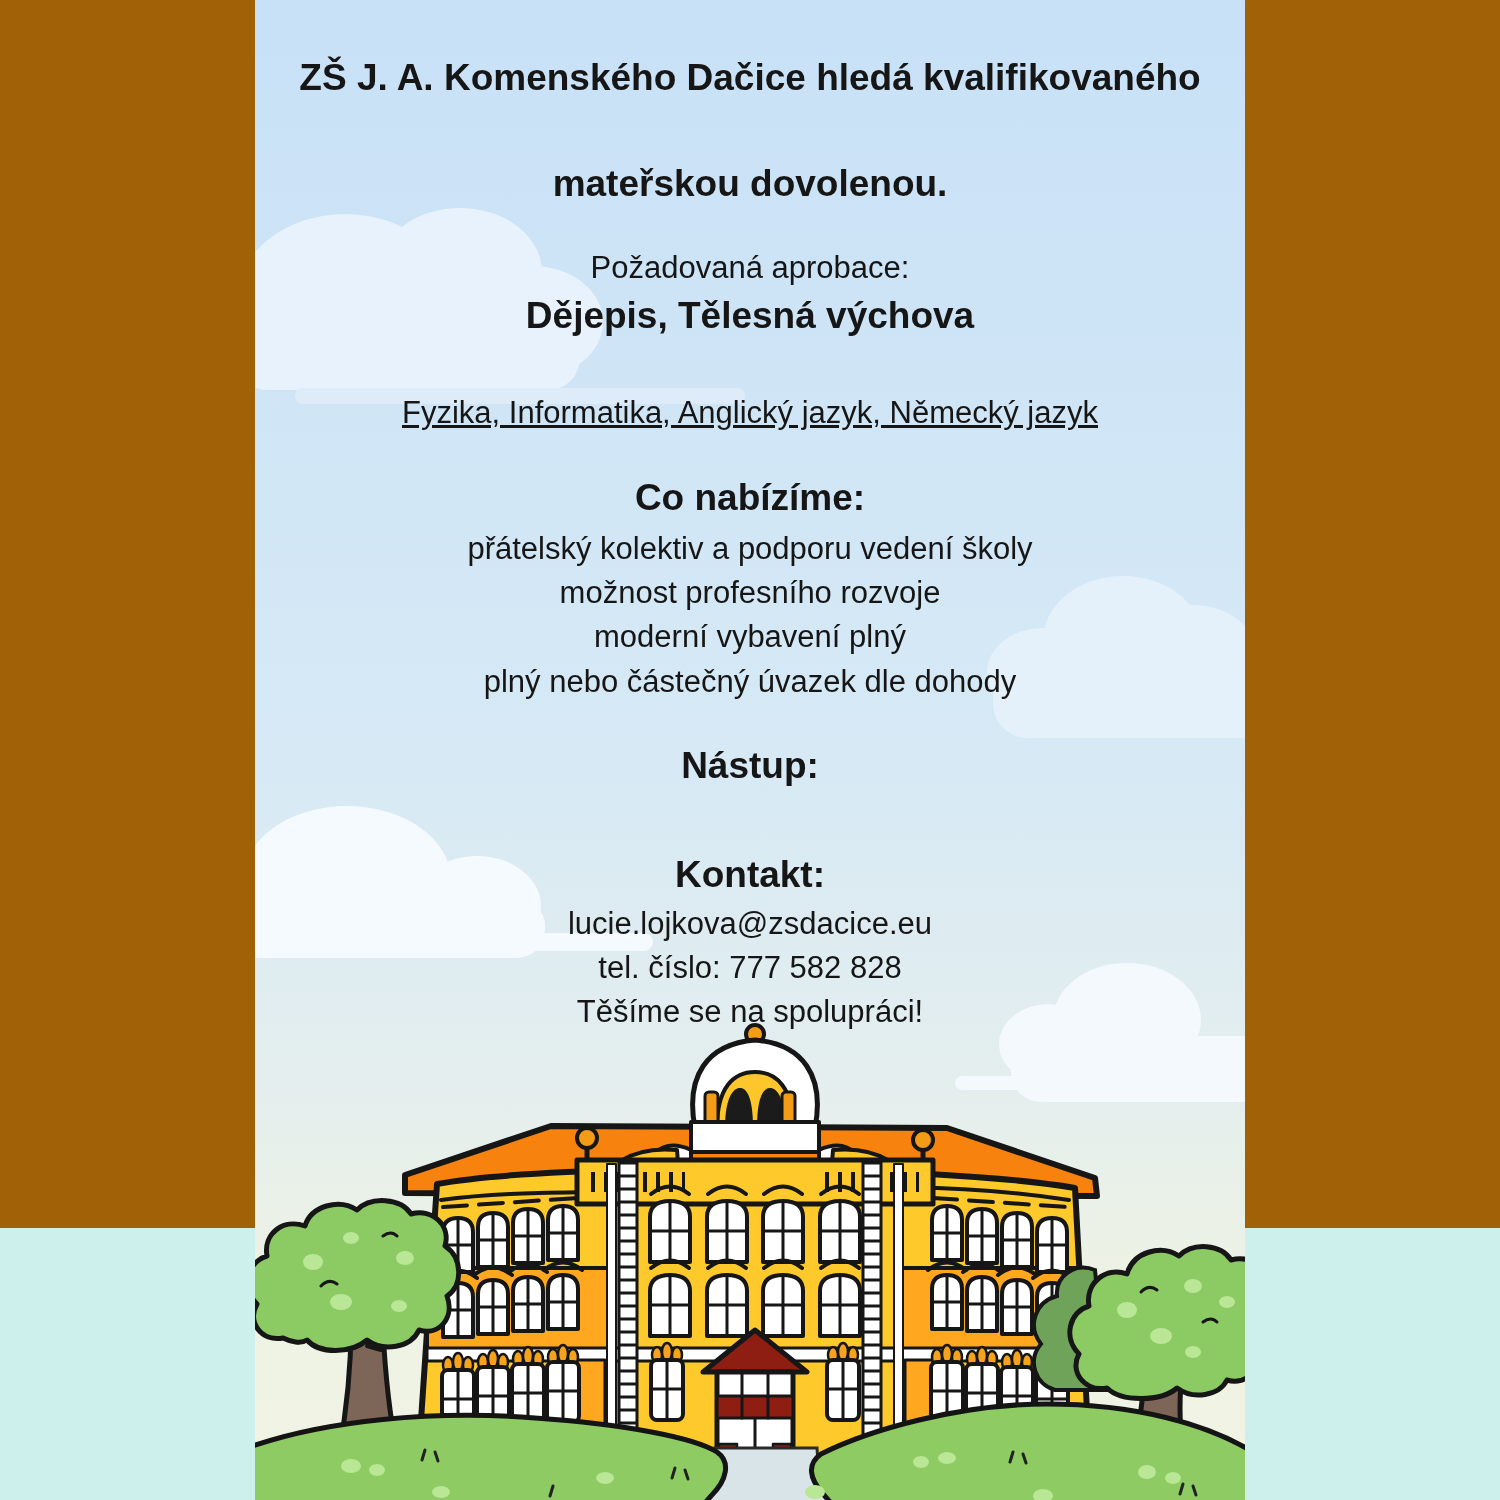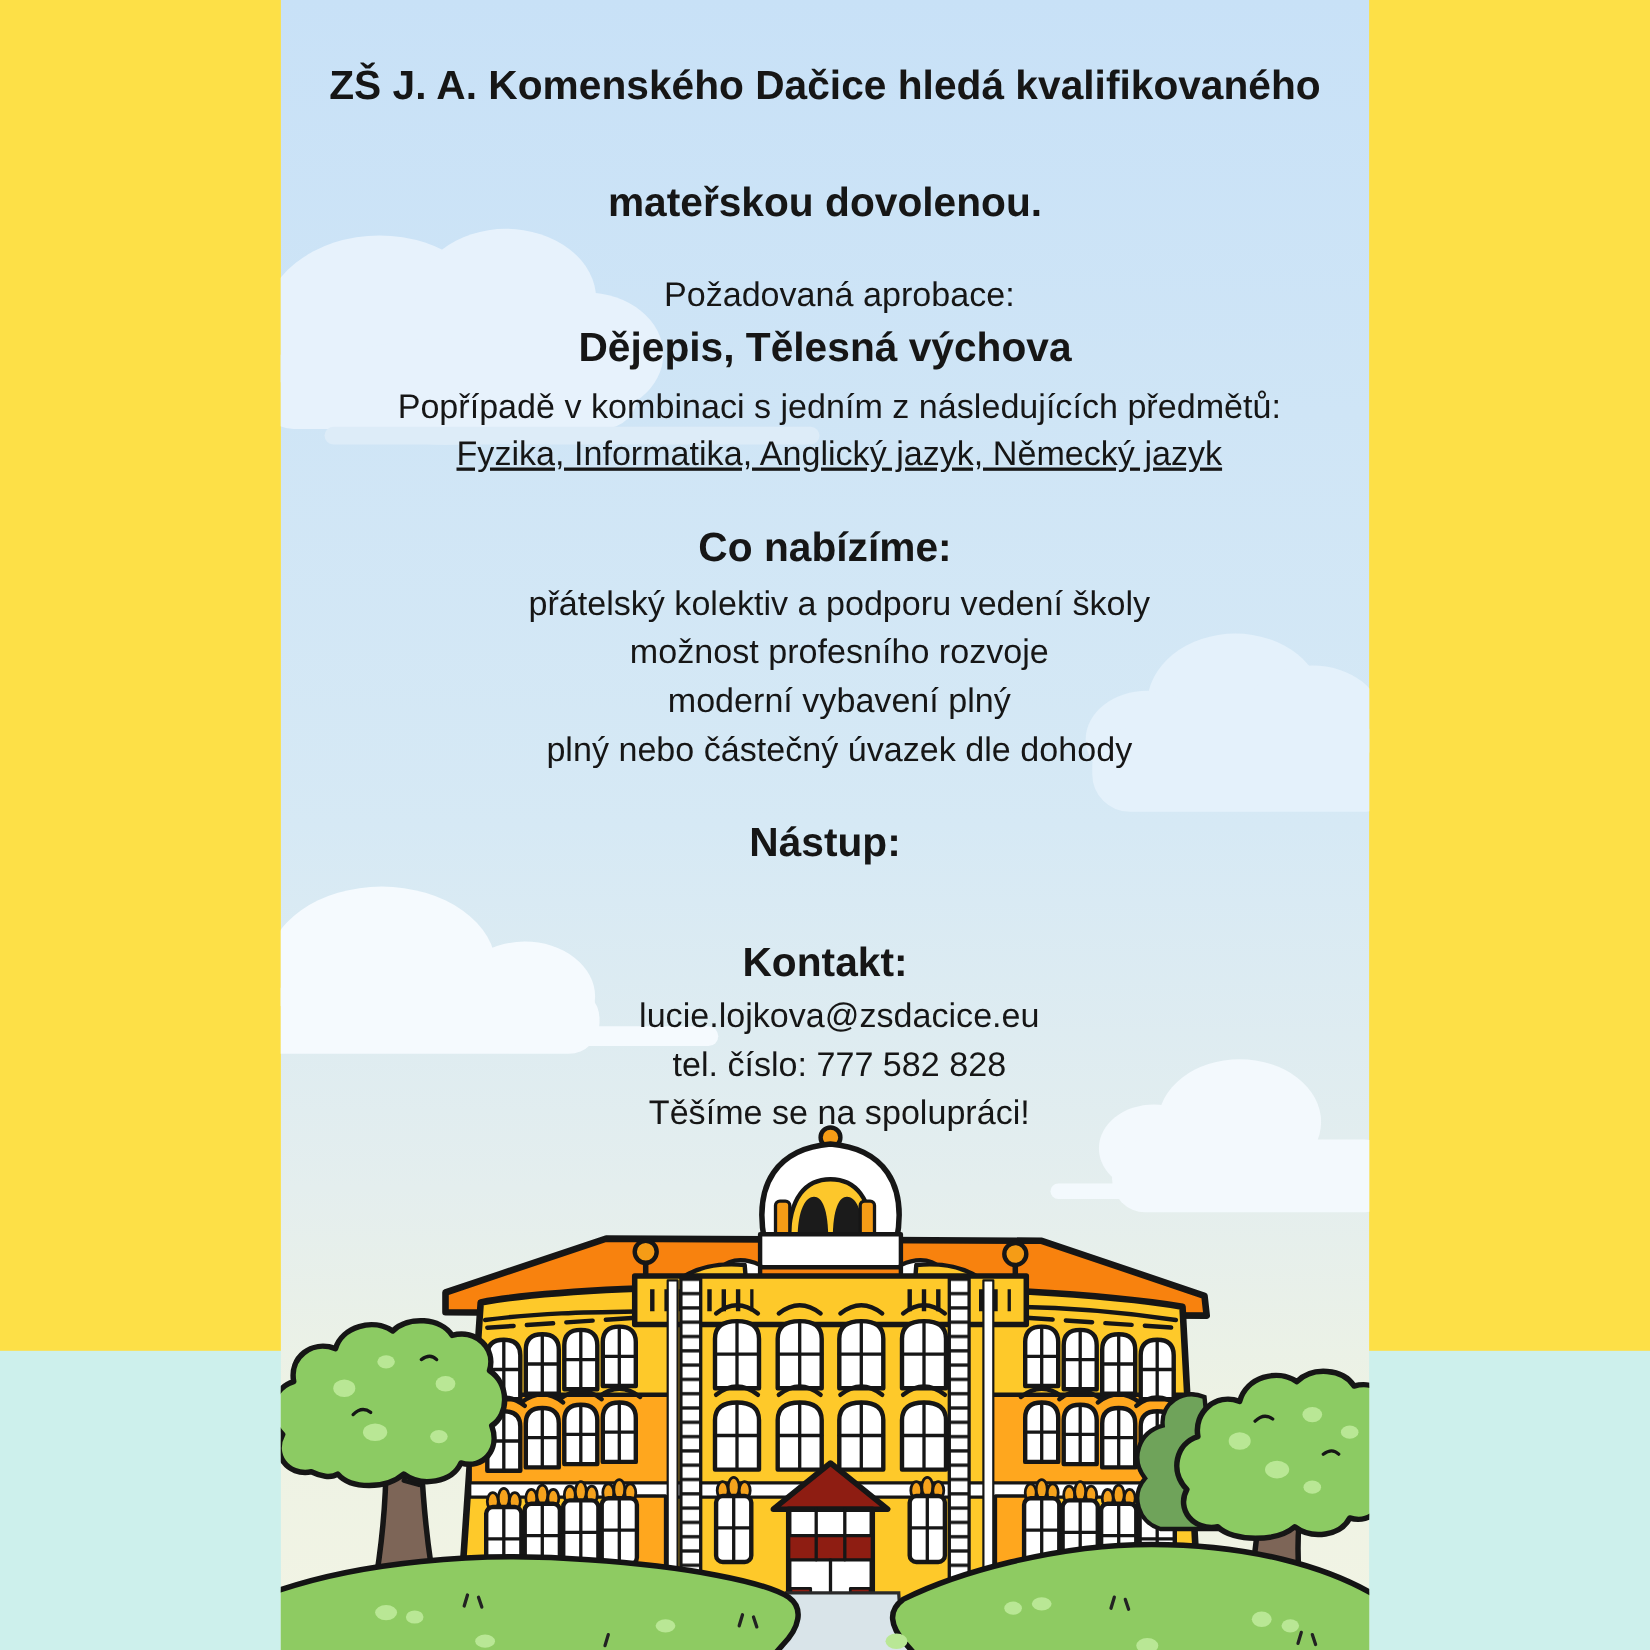--- a/index.html
+++ b/index.html
@@ -2,37 +2,37 @@
 <html><head>
 <meta charset="utf-8">
 <style>
   html, body { margin: 0; padding: 0; }
   body {
     background: #cdf0ec;
     font-family: "Liberation Sans", sans-serif;
     width: 1500px; height: 1500px;
     overflow: hidden;
   }
-  .stage { width: 1500px; height: 1228px; background: #fde047; }
+  .stage { width: 1500px; height: 1228px; background: #a16207; }
   .poster {
     position: relative;
     width: 990px; height: 1500px;
     margin: 0 auto;
     overflow: hidden;
   }
   .scene { position: absolute; inset: 0; width: 990px; height: 1500px; display: block; }
   .txt {
     position: absolute; left: 0; width: 100%;
     text-align: center; white-space: nowrap;
     color: #161616;
     z-index: 2;
   }
   .h1 { font-size: 37px; font-weight: 700; }
   .h2 { font-size: 37px; font-weight: 700; }
-  .b  { font-size: 31px; font-weight: 400; padding-left: 13px; }
+  .b  { font-size: 31px; font-weight: 400; }
   
   .t1 { top: 57px; }  .t2 { top: 110px; }  .t3 { top: 163px; }
   .aprobace { top: 250px; }
   .subjects { top: 295px; }
   .note     { top: 352px; }
   .optsub   { top: 395px; text-decoration: underline; }
   .co       { top: 477px; }
   .i0 { top: 531px; } .i1 { top: 575px; } .i2 { top: 619px; } .i3 { top: 664px; }
   .nastup  { top: 745px; }
   .unor    { top: 792px; }
@@ -296,21 +296,20 @@
           <path d="M 298,1486 l -3,10"></path>
         </g>
       </g>
     </svg>
 
     <div class="txt h1 t1">ZŠ J. A. Komenského Dačice hledá kvalifikovaného</div>
     <div class="txt h1 t3">mateřskou dovolenou.</div>
 
     <div class="txt b aprobace">Požadovaná aprobace:</div>
     <div class="txt h2 subjects">Dějepis, Tělesná výchova</div>
-    <div class="txt b note">Popřípadě v kombinaci s jedním z následujících předmětů:</div>
     <div class="txt b optsub">Fyzika, Informatika, Anglický jazyk, Německý jazyk</div>
 
     <div class="txt h2 co">Co nabízíme:</div>
     <div class="txt b i0">přátelský kolektiv a podporu vedení školy</div>
     <div class="txt b i1">možnost profesního rozvoje</div>
     <div class="txt b i2">moderní vybavení plný</div>
     <div class="txt b i3">plný nebo částečný úvazek dle dohody</div>
 
     <div class="txt h2 nastup">Nástup:</div>
 

